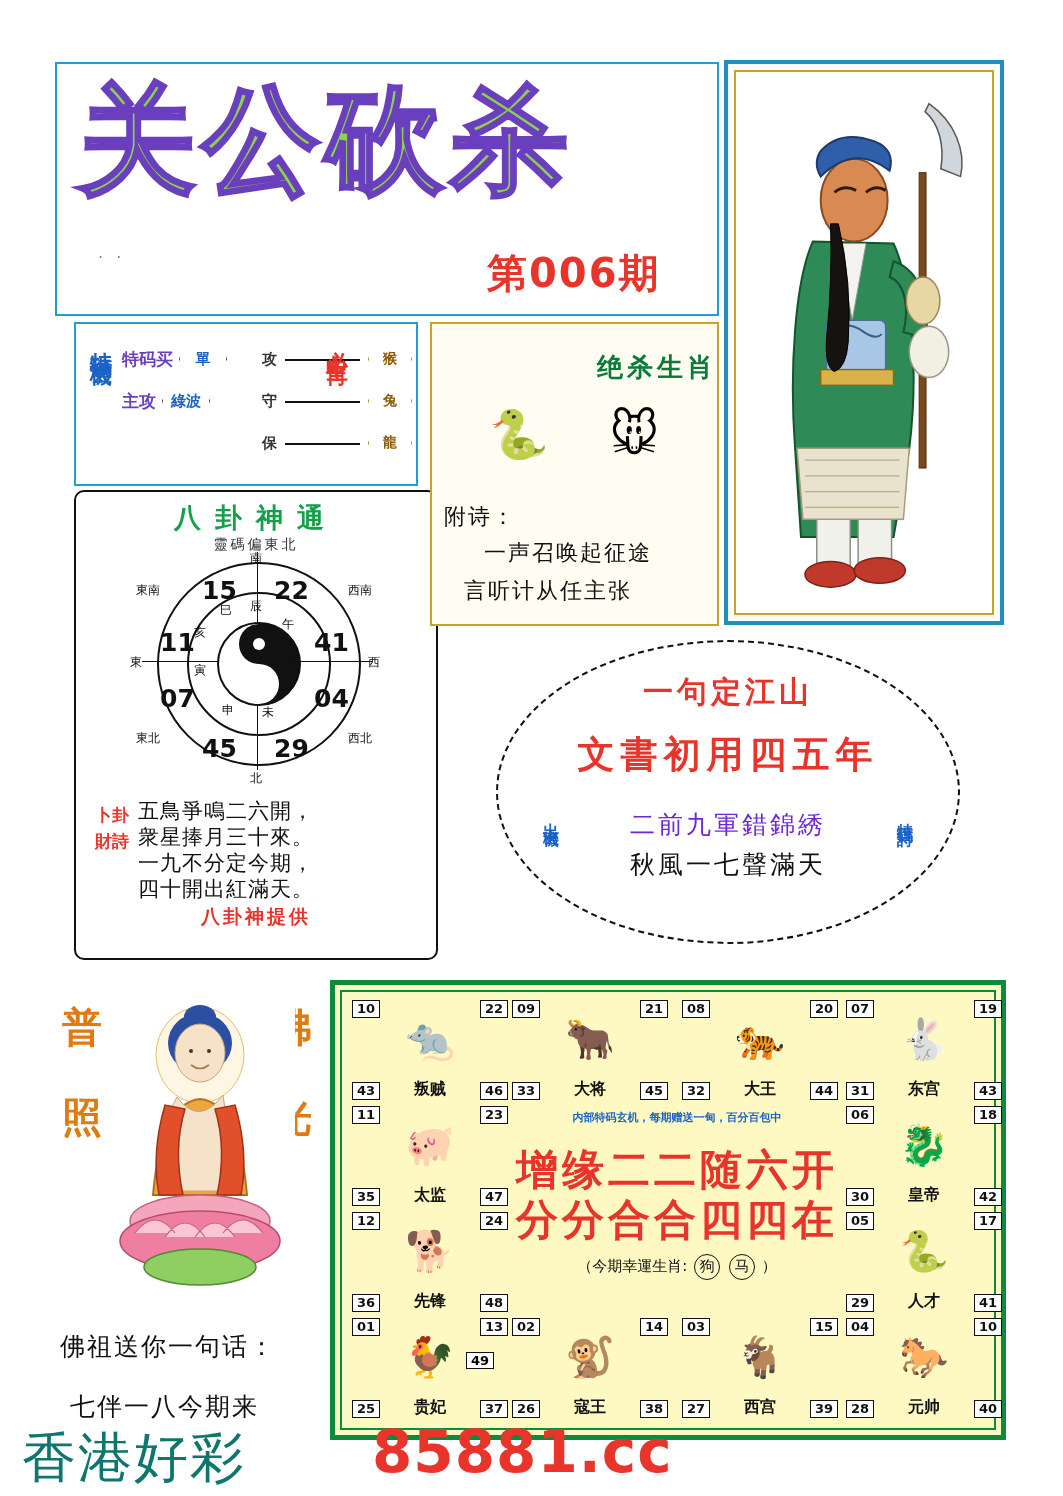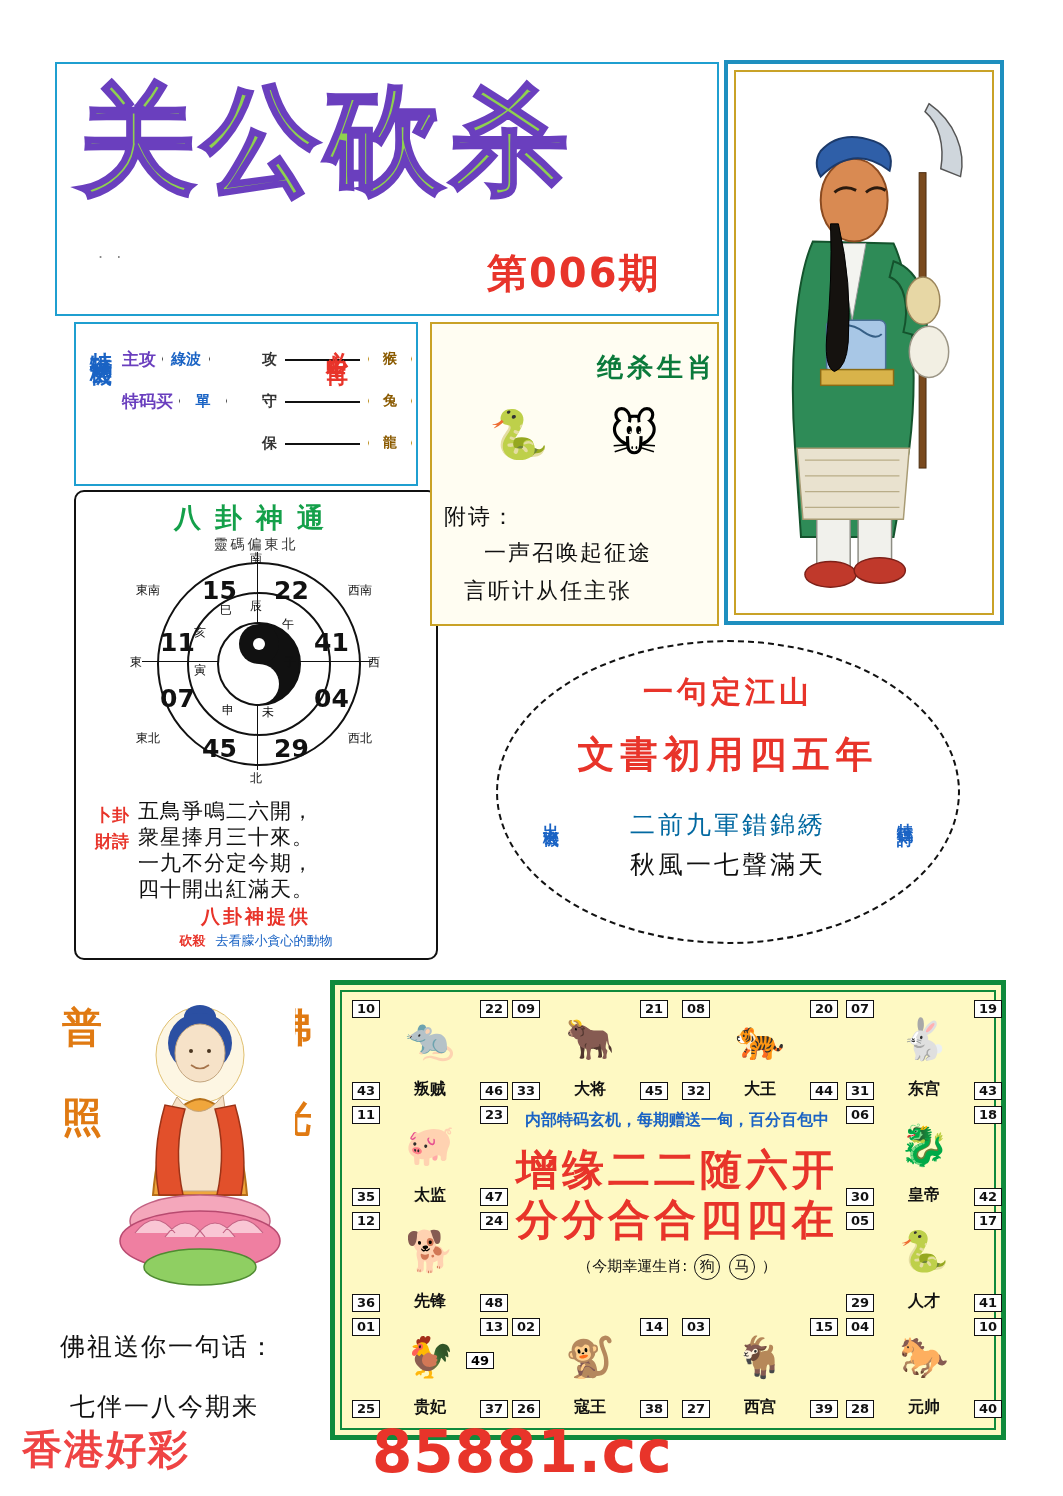--- a/index.html
+++ b/index.html
@@ -120,21 +120,21 @@
 
   
   .ellipse{
     position:absolute;left:496px;top:640px;width:460px;height:300px;
     border:2px dashed #111;border-radius:50%;background:#fff;
   }
   .el-t1{position:absolute;left:0;top:30px;width:100%;text-align:center;font-size:30px;font-weight:bold;color:#e8342a;letter-spacing:4px;}
   .el-t2{position:absolute;left:0;top:88px;width:100%;text-align:center;font-size:37px;font-weight:bold;color:#e8342a;letter-spacing:6px;}
   .el-left{position:absolute;left:42px;top:168px;font-size:16px;font-weight:bold;color:#1a63c4;line-height:22px;text-align:center;}
   .el-right{position:absolute;right:42px;top:168px;font-size:16px;font-weight:bold;color:#1a63c4;line-height:22px;text-align:center;}
-  .el-c1{position:absolute;left:0;top:166px;width:100%;text-align:center;font-size:25px;color:#0369a1;letter-spacing:3px;}
+  .el-c1{position:absolute;left:0;top:166px;width:100%;text-align:center;font-size:25px;color:#6d28d9;letter-spacing:3px;}
   .el-c2{position:absolute;left:0;top:206px;width:100%;text-align:center;font-size:25px;color:#111;letter-spacing:3px;}
 
   
   .pu{position:absolute;left:62px;top:1000px;font-size:40px;font-weight:bold;color:#e07a12;}
   .zhao{position:absolute;left:62px;top:1090px;font-size:40px;font-weight:bold;color:#e07a12;}
   .fo{position:absolute;left:272px;top:1000px;font-size:40px;font-weight:bold;color:#e07a12;}
   .guang{position:absolute;left:272px;top:1090px;font-size:40px;font-weight:bold;color:#e07a12;}
   .buddha{position:absolute;left:105px;top:985px;width:190px;height:330px;}
   .fz1{position:absolute;left:60px;top:1330px;font-size:25px;color:#111;letter-spacing:2px;}
   .fz2{position:absolute;left:70px;top:1390px;font-size:25px;color:#111;letter-spacing:2px;}
@@ -152,30 +152,30 @@
   }
   .cell .n-tl{left:2px;top:2px;}
   .cell .n-tr{right:2px;top:2px;}
   .cell .n-bl{left:2px;bottom:2px;}
   .cell .n-br{right:2px;bottom:2px;}
   .cell .zodiac{position:absolute;left:0;top:18px;width:100%;text-align:center;font-size:40px;line-height:46px;}
   .cell .cname{position:absolute;left:0;bottom:2px;width:100%;text-align:center;font-size:16px;font-weight:bold;color:#111;}
 
   .center-note{
     position:absolute;left:150px;top:118px;width:370px;text-align:center;
-    font-size:16px;color:#1a63c4;font-weight:bold;
+    font-size:11px;color:#1a63c4;font-weight:bold;
   }
   .big-red1{position:absolute;left:140px;top:150px;width:390px;text-align:center;font-size:42px;font-weight:bold;color:#e8342a;letter-spacing:4px;}
   .big-red2{position:absolute;left:140px;top:200px;width:390px;text-align:center;font-size:42px;font-weight:bold;color:#e8342a;letter-spacing:4px;}
   .lucky{position:absolute;left:150px;top:262px;width:370px;text-align:center;font-size:15px;color:#111;}
   .lucky .circ{display:inline-block;width:24px;height:24px;line-height:22px;border:1.5px solid #111;border-radius:50%;text-align:center;margin:0 2px;font-size:15px;}
 
   
   .footer{position:absolute;left:22px;top:1418px;width:1020px;height:70px;}
-  .f-cn{position:absolute;left:0;top:4px;font-size:40px;font-weight:bold;color:#ef4444;letter-spacing:2px;}
+  .f-cn{position:absolute;left:0;top:4px;font-size:54px;font-weight:normal;color:#0f766e;letter-spacing:2px;}
   .f-url{position:absolute;left:350px;top:0px;font-size:58px;font-weight:bold;color:#e8342a;letter-spacing:1px;}
 </style>
 </head>
 <body>
 
 <div class="page">
 
   <div class="title-box"></div>
   <div class="main-title">关公砍杀</div>
   <div class="dots">. .</div>
@@ -214,26 +214,26 @@
         <path d="M62 380 L176 380 L170 452 L68 452 Z" fill="#e9e2cf" stroke="#a89b74" stroke-width="1.5"></path>
         <path d="M70 392 h96 M70 408 h96 M70 424 h96 M70 440 h96" stroke="#b9ad88" stroke-width="1.2"></path>
       </svg>
     </div>
   </div>
 
   <div class="info-box">
     <div class="vtext tm-xj">特碼玄機</div>
     <div class="row3">
       <div class="r">
+        <span class="lbl">特码买</span>
+        <span class="burst">單</span>
+      </div>
+      <div class="r">
         <span class="lbl">主攻</span>
         <span class="burst">綠波</span>
-      </div>
-      <div class="r">
-        <span class="lbl">特码买</span>
-        <span class="burst">單</span>
       </div>
     </div>
     <div class="right3">
       <div class="r">
         <span class="k">攻</span>
         <span class="dash"></span>
         <span class="starzo">猴</span>
       </div>
       <div class="r">
         <span class="k">守</span>
@@ -294,24 +294,20 @@
     <div class="poem-box">
       <div class="poem-label">卜卦財詩</div>
       <div class="poem-lines">
         <div>五鳥爭鳴二六開，</div>
         <div>衆星捧月三十來。</div>
         <div>一九不分定今期，</div>
         <div>四十開出紅滿天。</div>
       </div>
     </div>
     <div class="bagua-provide">八卦神提供</div>
-    <div class="bagua-foot">
-      <span class="tag">砍殺</span>
-      <span>去看朦小貪心的動物</span>
-    </div>
   </div>
 
   <div class="jssx-box">
     <div class="jssx-title">绝杀生肖</div>
     <div class="jssx-icons">
       <span class="jssx-icon">🐍</span>
       <span class="jssx-icon">🐭</span>
     </div>
     <div class="fs-label">附诗：</div>
     <div class="fs-l1">一声召唤起征途</div>

